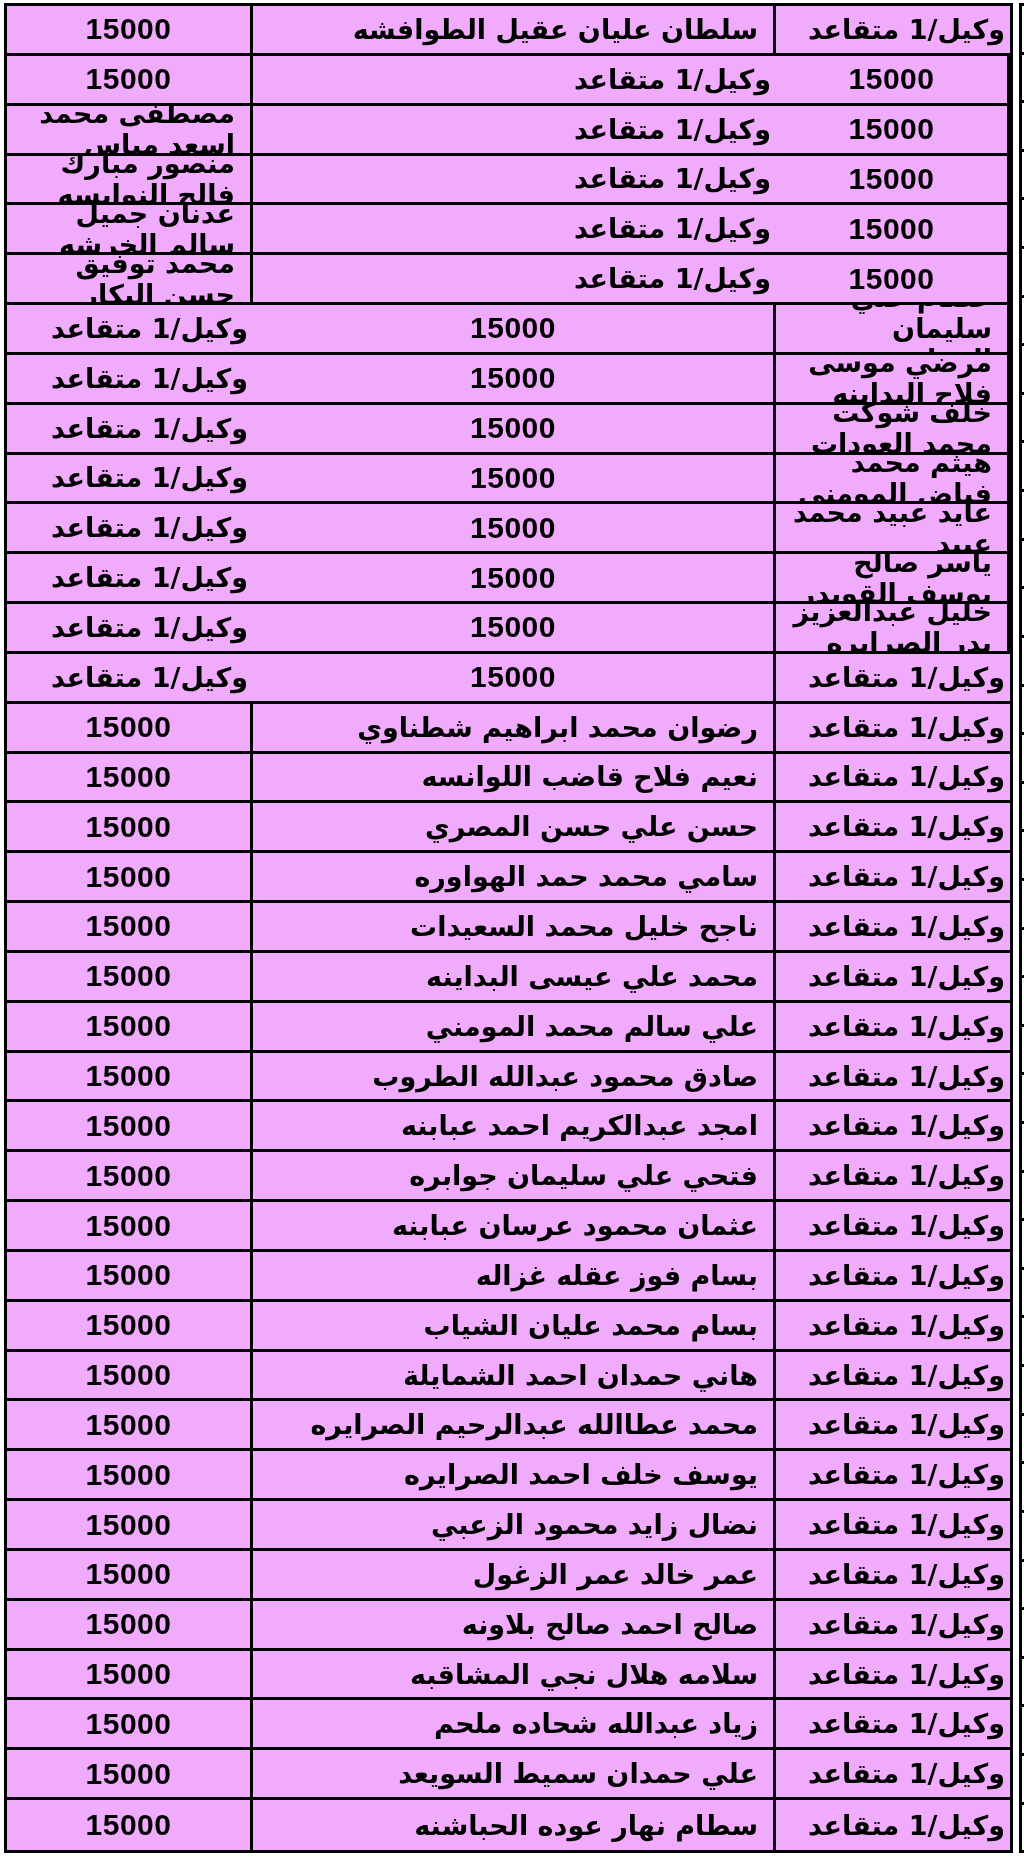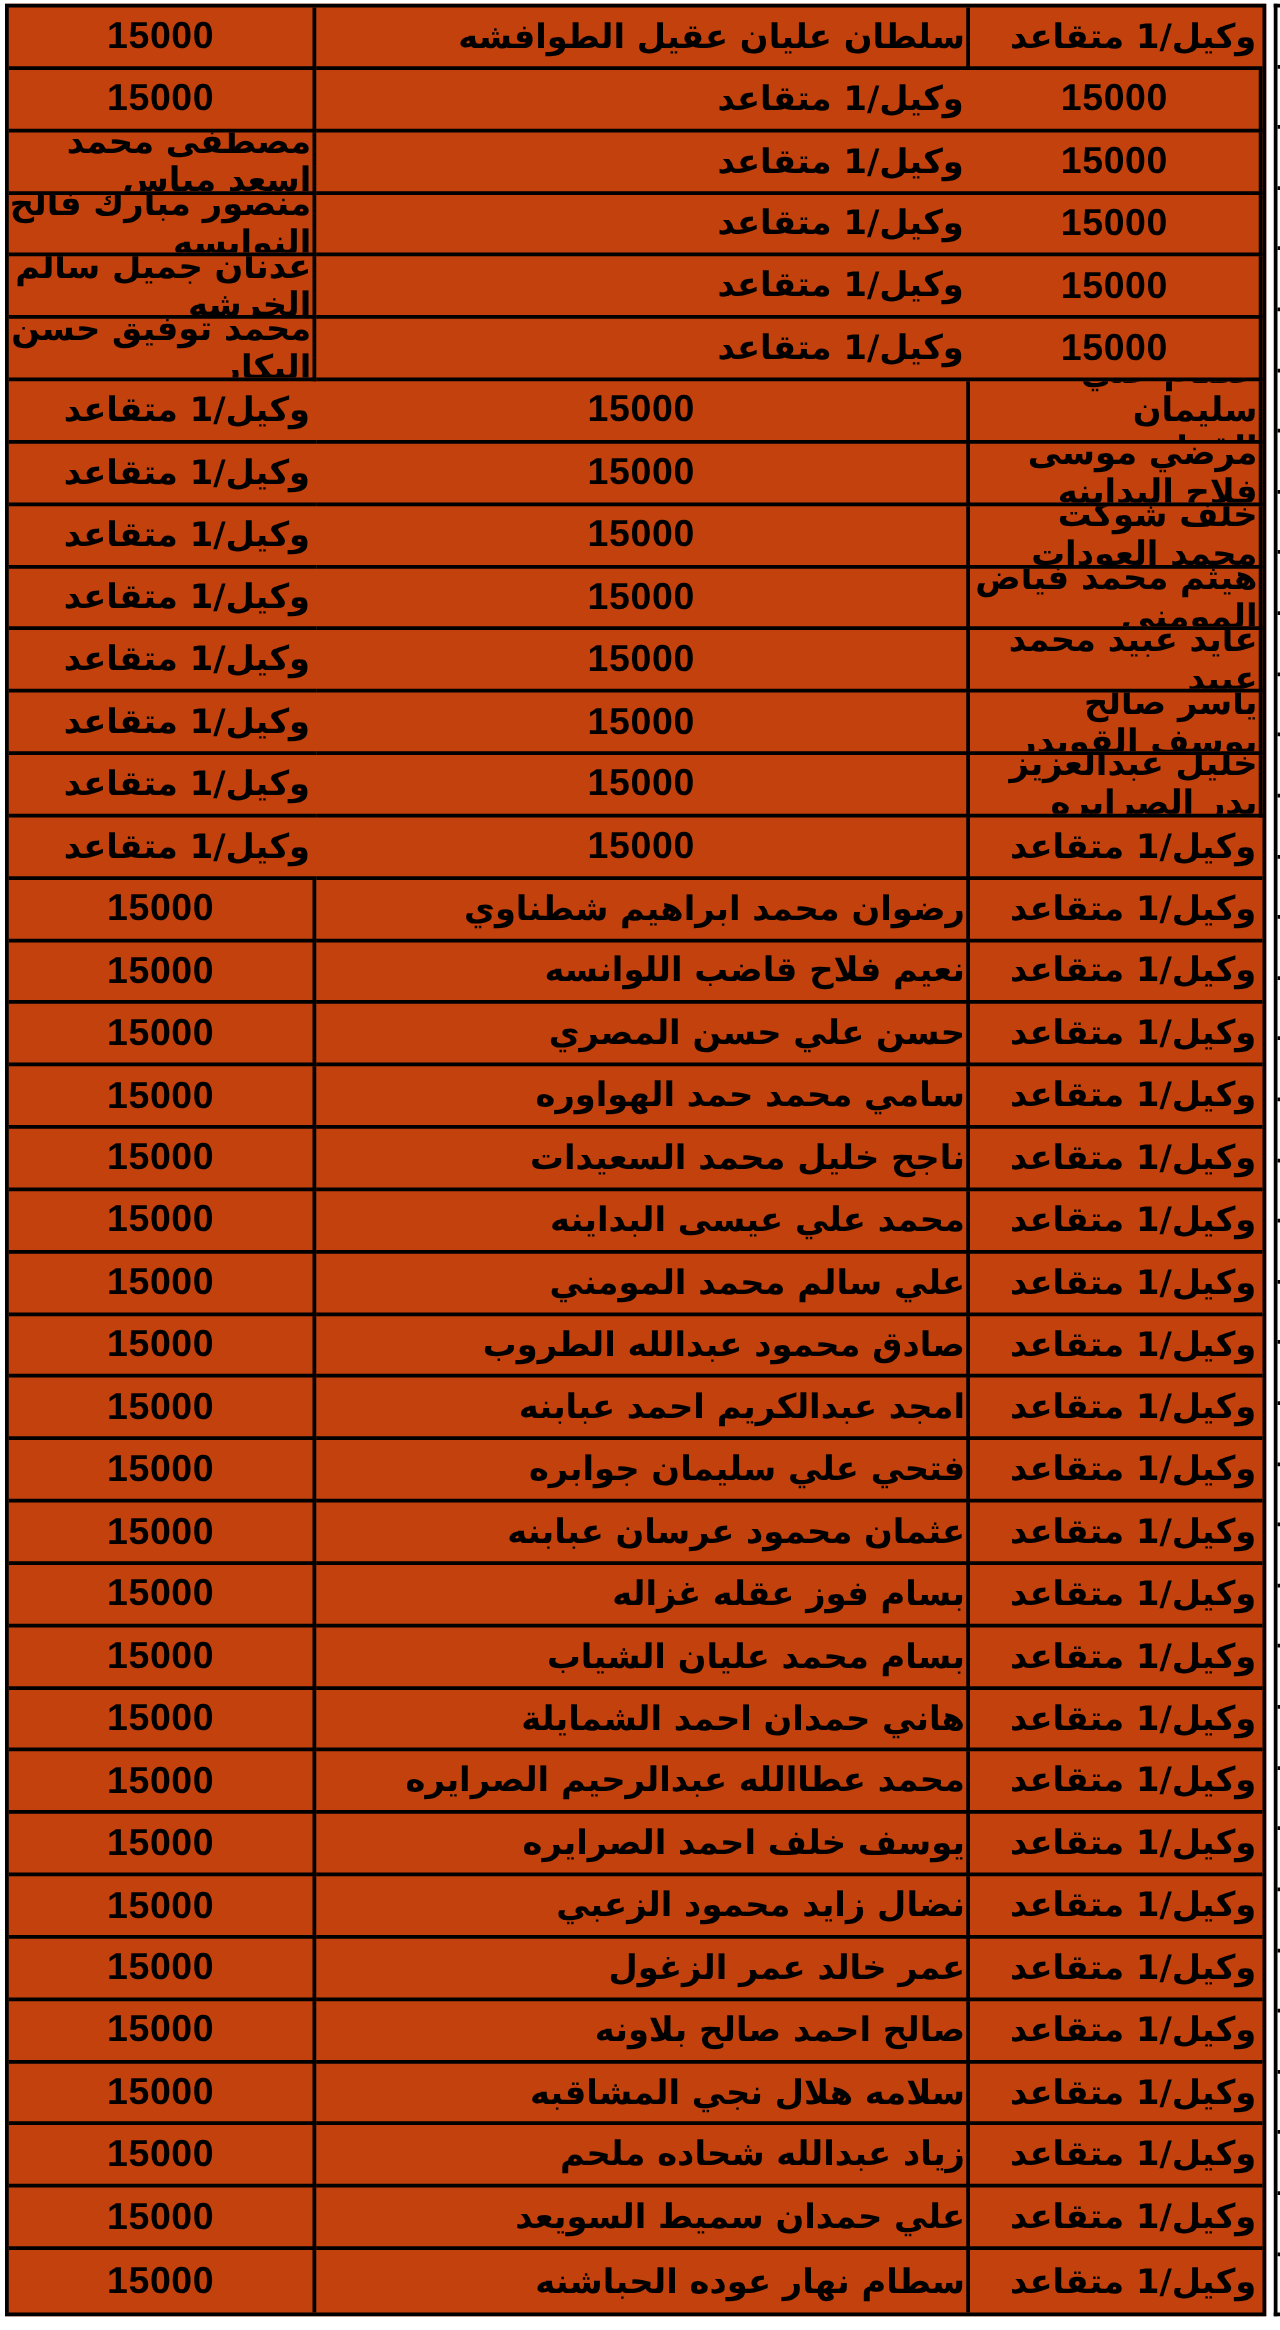--- a/index.html
+++ b/index.html
@@ -21,21 +21,21 @@
     position: absolute;
     left: 4px;
     top: 3px;
     width: 1009px;
     height: 1850px;
     border: 3px solid #000000;
     display: grid;
     grid-template-columns: 246px 523px 1fr;
     grid-auto-rows: 1fr;
     box-sizing: border-box;
-    background: #c2410c;
+    background: #f0abfc;
   }
   .cell {
     box-sizing: border-box;
     display: flex;
     align-items: center;
     overflow: hidden;
     color: #000000;
     font-weight: bold;
     border-bottom: 3px solid #000000;
   }
@@ -43,21 +43,21 @@
   .amount-cell {
     justify-content: center;
     border-right: 3px solid #000000;
     font-family: "Liberation Sans", sans-serif;
     font-size: 30px;
     letter-spacing: 0.5px;
   }
   .name-cell {
     direction: rtl;
     justify-content: flex-start; 
-    padding-right: 1px;
+    padding-right: 15px;
     border-right: 3px solid #000000;
     font-size: 27px;
   }
   .rank-cell {
     direction: rtl;
     justify-content: flex-start;
     padding-right: 5px;
     font-size: 27px;
     text-align: right;
   }

